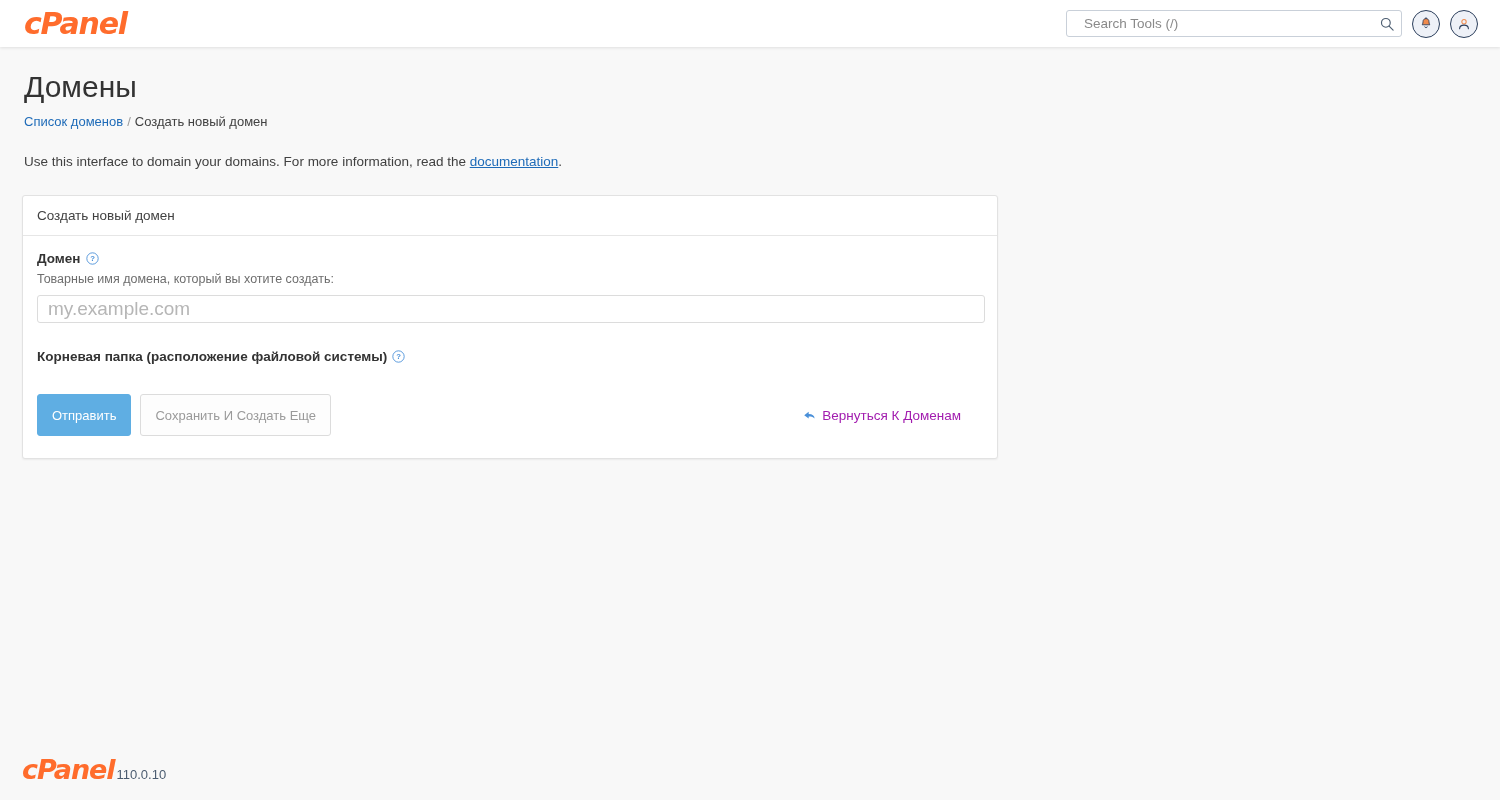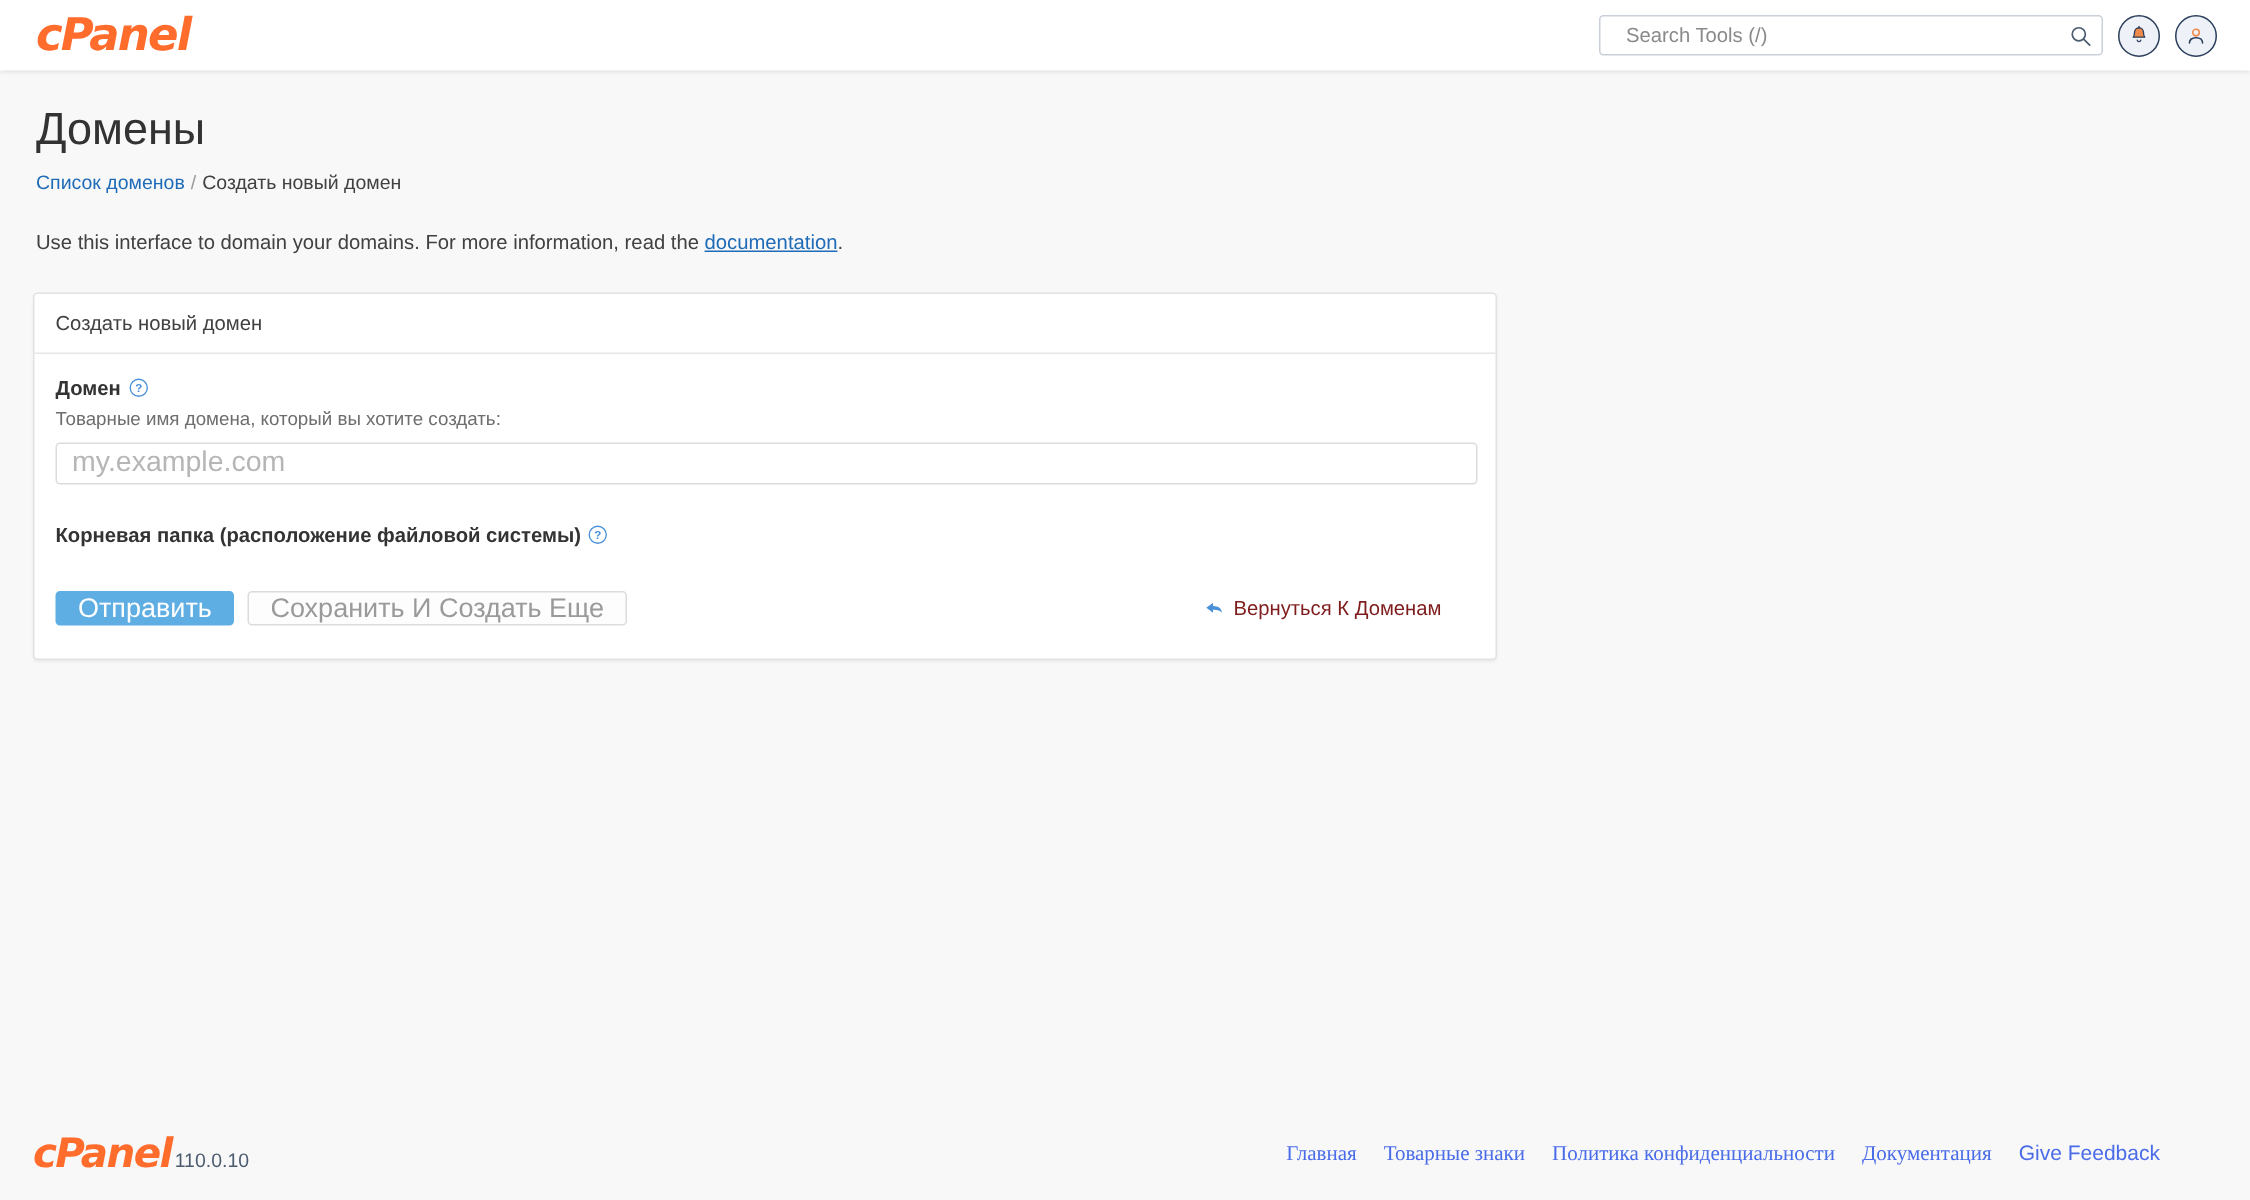--- a/index.html
+++ b/index.html
@@ -159,41 +159,41 @@
 
   .actions {
     margin-top: 30px;
     display: flex;
     align-items: center;
     justify-content: space-between;
   }
   .actions-left { display: flex; gap: 0; }
   .btn {
     font-family: "Liberation Sans", sans-serif;
-    font-size: 18px;
-    height: 23px;
+    font-size: 13px;
+    height: 42px;
     padding: 0 14px;
     border-radius: 3px;
     cursor: pointer;
     border: 1px solid transparent;
   }
   .btn-primary {
     background: #5faee3;
     color: #fff;
     border-color: #5faee3;
   }
   .btn-secondary {
     background: #fdfdfd;
     color: #9a9a9a;
     border: 1px solid #dcdcdc;
     margin-left: 9px;
   }
   .back-link {
     display: flex; align-items: center; gap: 6px;
-    color: #7f1d1d;
+    color: #a21caf;
     font-size: 13.5px;
     text-decoration: none;
     margin-right: 22px;
     cursor: pointer;
   }
   .back-arrow { width: 13px; height: 13px; }
 
   
   .footer {
     position: absolute;
@@ -327,20 +327,13 @@
 
     </div>
   </div>
 </div>
 
 <div class="footer">
   <div class="footer-brand">
     <span class="footer-logo">cPanel</span>
     <span class="footer-version">110.0.10</span>
   </div>
-  <div class="footer-links">
-    <a href="#">Главная</a>
-    <a href="#">Товарные знаки</a>
-    <a href="#">Политика конфиденциальности</a>
-    <a href="#">Документация</a>
-    <a href="#" class="sans">Give Feedback</a>
-  </div>
 </div>
 
 </body></html>

